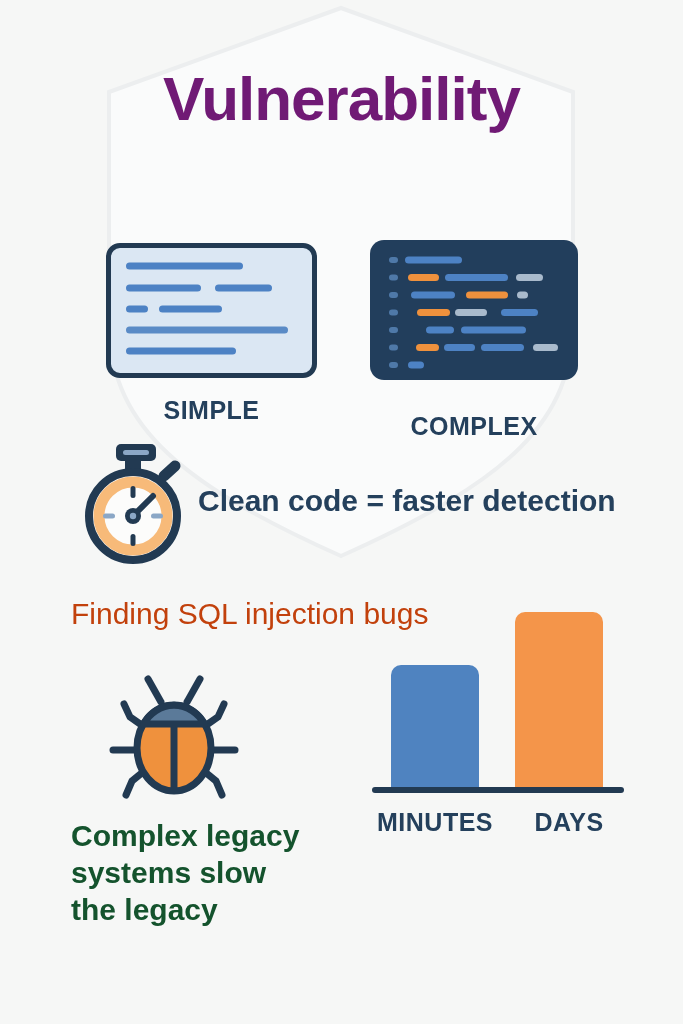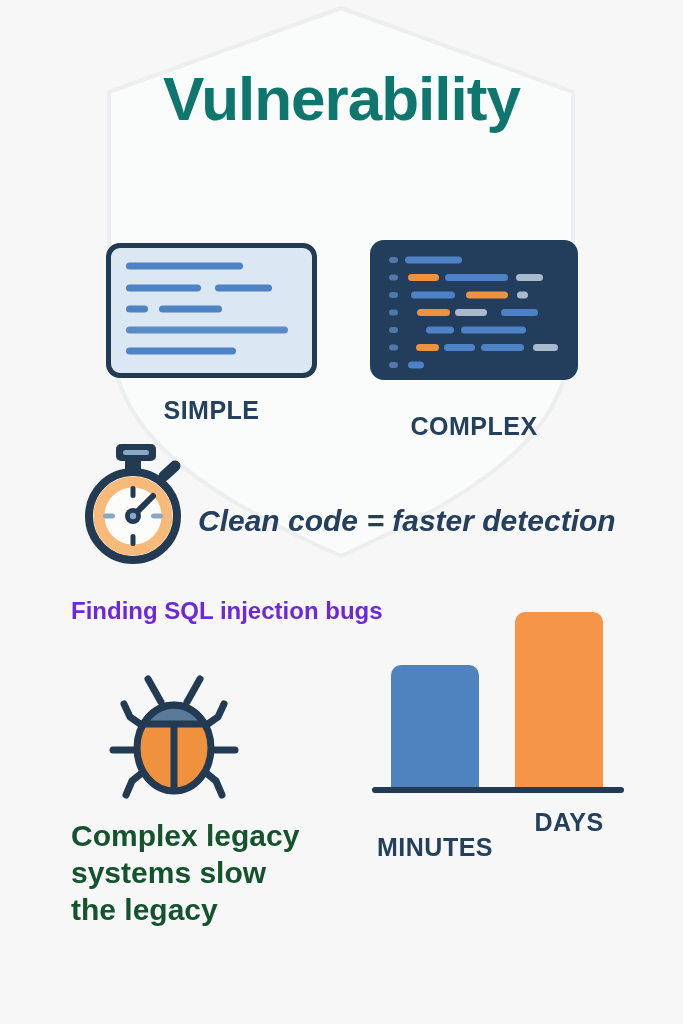--- a/index.html
+++ b/index.html
@@ -17,21 +17,21 @@
   .layer { position: absolute; }
 
   
   .shield-wrap { left: 81px; top: 0; width: 520px; height: 600px; z-index: 0; }
 
   
   .title {
     left: 0; top: 66px; width: 683px; z-index: 2;
     text-align: center;
     font-size: 62px; font-weight: 700; letter-spacing: -1px;
-    line-height: 66px; color: #0f766e;
+    line-height: 66px; color: #701a75;
   }
   .title span { display: block; }
 
   
   .card-simple {
     left: 106px; top: 243px; width: 211px; height: 135px; z-index: 2;
     background: #dbe7f3; border: 5px solid #223a52; border-radius: 14px;
   }
   .card-complex {
     left: 370px; top: 240px; width: 208px; height: 140px; z-index: 2;
@@ -40,28 +40,28 @@
   .card-label {
     z-index: 2; text-align: center;
     font-size: 25px; font-weight: 700; letter-spacing: 0.5px; color: #24405c;
   }
   .label-simple  { left: 106px; top: 396px; width: 211px; }
   .label-complex { left: 370px; top: 412px; width: 208px; }
 
   
   .stopwatch-wrap { left: 80px; top: 438px; width: 108px; height: 132px; z-index: 2; }
   .clean-code-text {
-    left: 198px; top: 504px; width: 460px; z-index: 2;
-    font-size: 30px; font-weight: 700; color: #24405c; font-style: italic;
+    left: 198px; top: 484px; width: 460px; z-index: 2;
+    font-size: 30px; font-weight: 700; color: #24405c;
   }
 
   
   .sql-heading {
     left: 71px; top: 597px; width: 420px; z-index: 2;
-    font-size: 24px; font-weight: 700; color: #6d28d9;
+    font-size: 30px; font-weight: 400; color: #c2410c;
   }
   .bug-wrap { left: 105px; top: 666px; width: 138px; height: 144px; z-index: 2; }
   .sql-note {
     left: 71px; top: 817px; width: 330px; z-index: 2;
     font-size: 30px; font-weight: 700; line-height: 37px; color: #14532d;
   }
   .sql-note span { display: block; }
 
   
   .chart { left: 372px; top: 600px; width: 252px; height: 240px; z-index: 2; }
@@ -71,21 +71,21 @@
   .bar-1 { left: 143px; }
   .chart-baseline {
     position: absolute; left: 0; top: 187px; width: 252px; height: 6px;
     background: #223a52; border-radius: 3px;
   }
   .chart-labels { position: absolute; top: 208px; left: 0; width: 252px; }
   .chart-label {
     position: absolute; width: 130px; text-align: center;
     font-size: 25px; font-weight: 700; letter-spacing: 0.5px; color: #24405c;
   }
-  .cl-0 { left: -2px; margin-top: 25px; }
+  .cl-0 { left: -2px; }
   .cl-1 { left: 132px; text-align: center; }
 </style>
 </head>
 <body>
 
 <div class="page">
 
   <svg class="layer shield-wrap" viewBox="0 0 520 600" aria-hidden="true">
     <path d="M260,8 L492,92 L492,320 C492,420 430,480 260,556 C90,480 28,420 28,320 L28,92 Z" fill="#fafbfb" stroke="#eceeef" stroke-width="4"></path>
   </svg>

